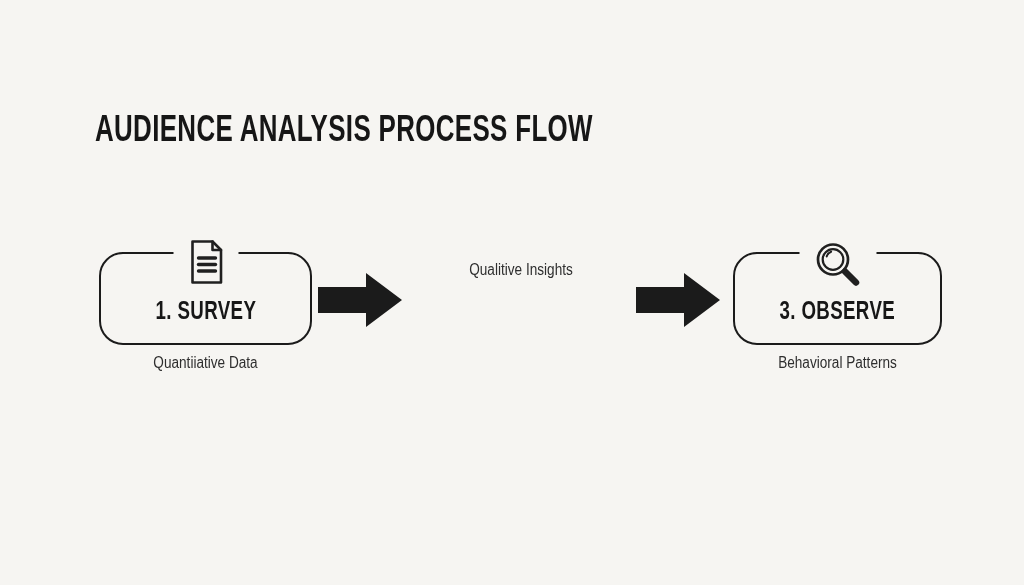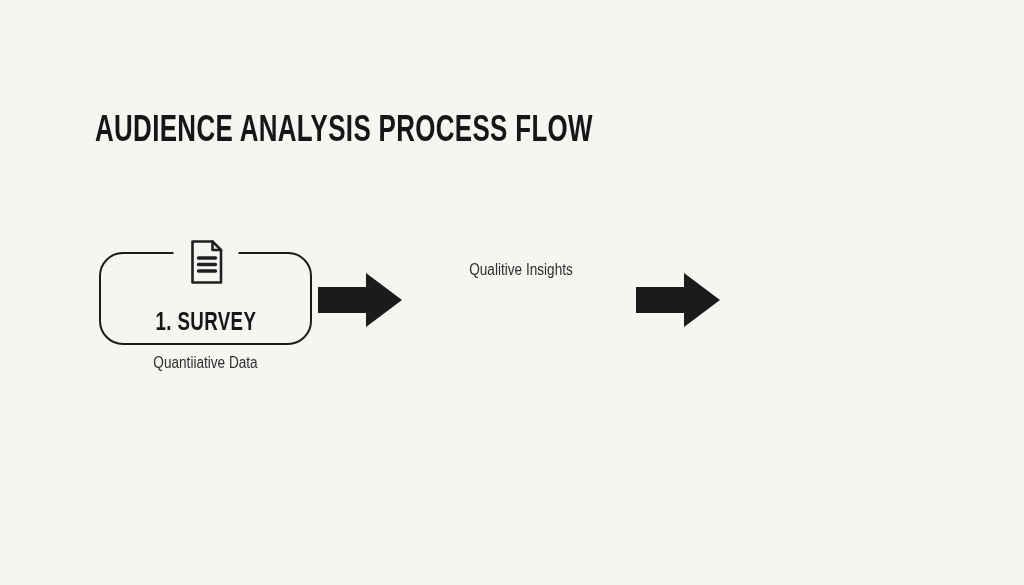--- a/index.html
+++ b/index.html
@@ -32,21 +32,21 @@
   }
   .step { position: absolute; top: 252px; }
   .box {
     position: relative;
     height: 93px;
     border: 2.5px solid var(--ink);
     border-radius: 24px;
     display: flex;
     align-items: flex-end;
     justify-content: center;
-    padding-bottom: 6px;
+    padding-bottom: 17px;
   }
   .icon-wrap {
     position: absolute;
     top: -15px;
     left: 50%;
     transform: translateX(-50%);
     background: var(--bg);
     padding: 0 13px;
     line-height: 0;
   }
@@ -112,14 +112,28 @@
   <div class="step" style="left:417px; width:208px;">
     <div class="caption">Qualitive Insights</div>
   </div>
 
   <div class="arrow" style="left:636px;">
     <svg width="84" height="54" viewBox="0 0 84 54">
       <polygon fill="#1b1b1b" points="0,14 48,14 48,0 84,27 48,54 48,40 0,40"></polygon>
     </svg>
   </div>
 
+  <div class="step" style="left:733px; width:209px;">
+    <div class="box">
+      <div class="icon-wrap">
+        <svg width="51" height="51" viewBox="0 0 51 51">
+          <circle class="stroke" stroke-width="2.7" cx="20.5" cy="20.5" r="15"></circle>
+          <circle class="stroke" stroke-width="2.2" cx="20.5" cy="20.5" r="10.3"></circle>
+          <path class="stroke" stroke-width="2" d="M14.2 17.5 A 7.5 7.5 0 0 1 18.6 12.7"></path>
+          <line class="stroke" stroke-width="6.5" x1="32.5" y1="32.5" x2="43.5" y2="43.5"></line>
+        </svg>
+      </div>
+      <div class="step-label">3. OBSERVE</div>
+    </div>
+    <div class="caption">Behavioral Patterns</div>
+  </div>
 
 </div>
 
 </body></html>

